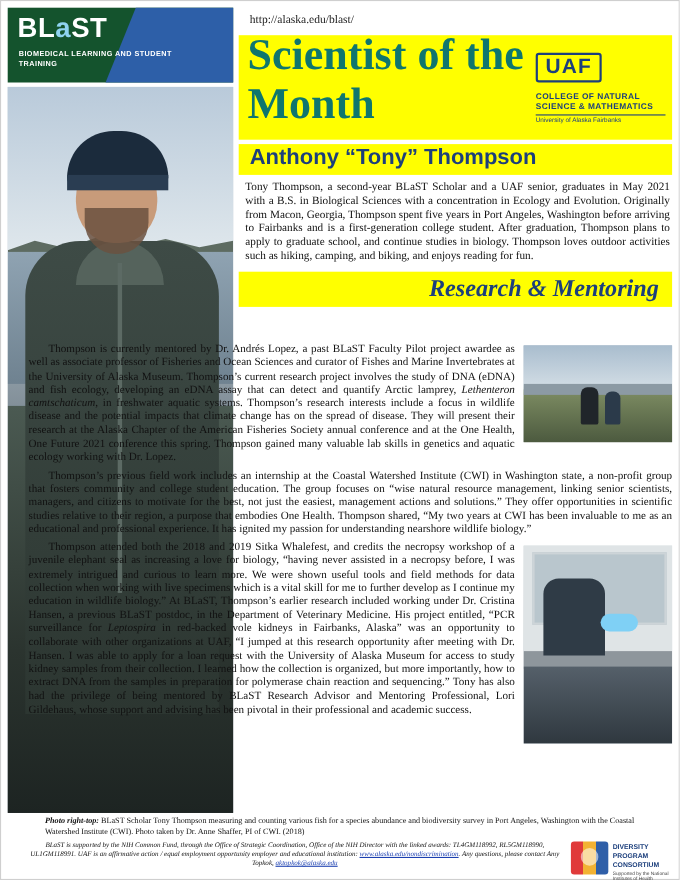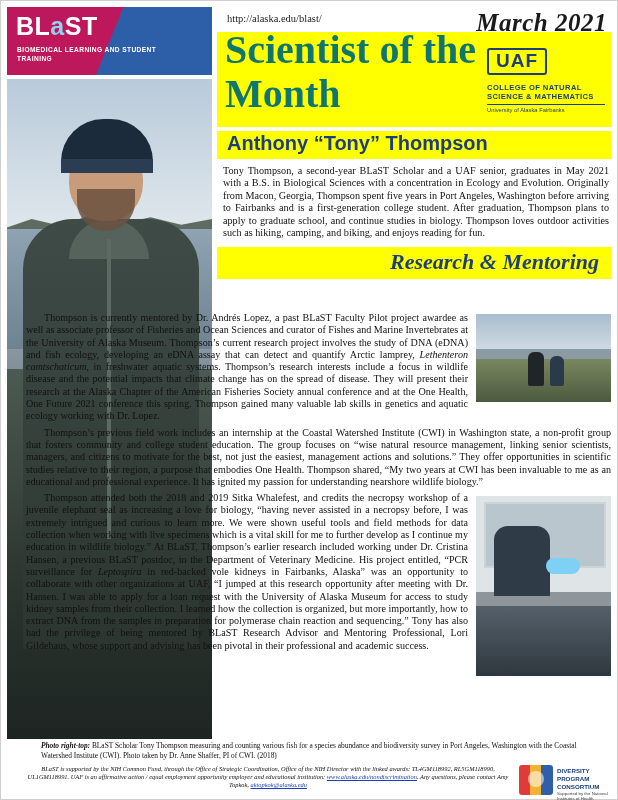--- a/index.html
+++ b/index.html
@@ -11,21 +11,21 @@
     overflow:hidden;
     position:relative;
   }
   .page { position:relative; width:618px; height:800px; box-sizing:border-box; border:1px solid #cfcfcf; }
 
   
   .left-col { position:absolute; left:6px; top:6px; width:205px; height:740px; }
 
   .logo-box {
     position:relative; width:205px; height:68px;
-    background:#be185d;
+    background:#14532d;
     overflow:hidden;
   }
   .logo-box .diag {
     position:absolute; right:-20px; top:-30px; width:120px; height:140px;
     background:#2d5fa8; transform:rotate(22deg);
   }
   .logo-title {
     position:absolute; left:9px; top:5px;
     font-family:"Liberation Sans", sans-serif;
     font-weight:bold; font-size:25px; letter-spacing:0.5px;
@@ -217,21 +217,20 @@
       <div class="hat"></div>
       <div class="hat-band"></div>
       <div class="jacket-zip"></div>
     </div>
   </div>
 
   <div class="right-col">
 
     <div class="url-row">
       <div class="url">http://alaska.edu/blast/</div>
-      <div class="month">March  2021</div>
     </div>
 
     <div class="sotm">
       <div class="sotm-band"></div>
       <div class="sotm-text">Scientist of the Month</div>
       <div class="uaf-badge">
         <div class="uaf-mark">UAF</div>
         <div class="uaf-l1">COLLEGE OF NATURAL</div>
         <div class="uaf-l2">SCIENCE &amp; MATHEMATICS</div>
         <div class="uaf-l3">University of Alaska Fairbanks</div>

